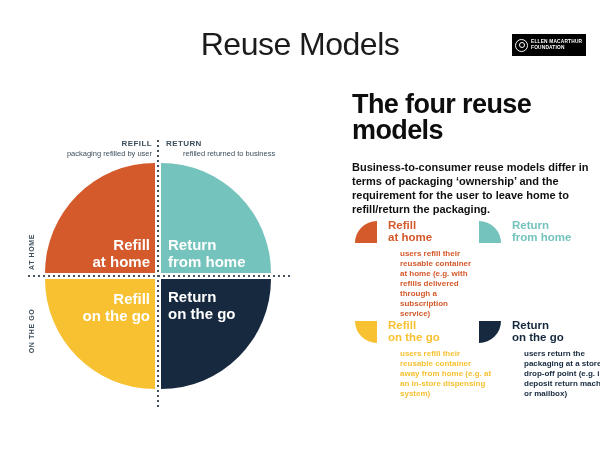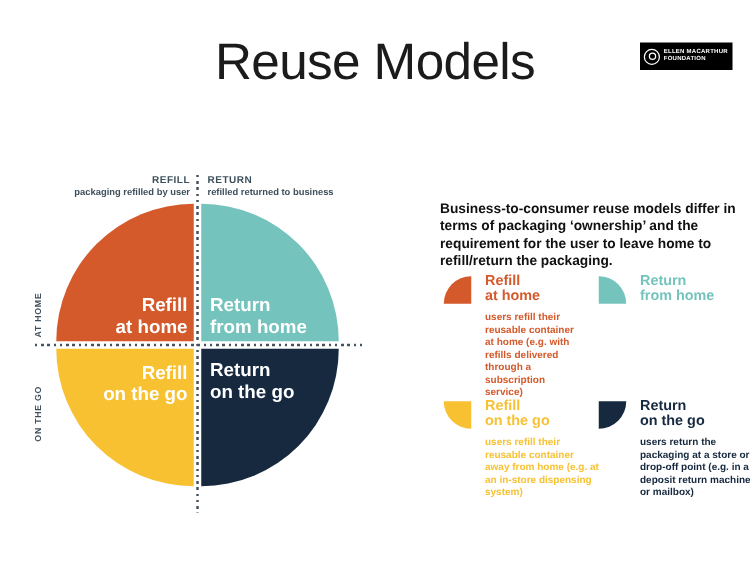--- a/index.html
+++ b/index.html
@@ -1,35 +1,35 @@
 <!DOCTYPE html>
 <html><head>
 <meta charset="utf-8">
 <style>
   html,body{margin:0;padding:0;background:#fff;}
   .slide{position:relative;width:600px;height:450px;background:#ffffff;overflow:hidden;
          font-family:"Liberation Sans",sans-serif;}
 
   
   .slide-title{position:absolute;top:26px;left:0;right:0;text-align:center;
-               font-size:41px;font-weight:400;color:#1b1b1b;letter-spacing:-0.5px;}
+               font-size:32px;font-weight:400;color:#1b1b1b;letter-spacing:-0.5px;}
 
   
   .logo{position:absolute;left:512px;top:34px;width:74px;height:22px;background:#000;
         display:flex;align-items:center;padding:0 3px;box-sizing:border-box;gap:3px;}
   .logo-ring-outer{width:13px;height:13px;border:1.6px solid #fff;border-radius:50%;
         display:flex;align-items:center;justify-content:center;box-sizing:border-box;flex:0 0 auto;}
   .logo-ring-inner{width:6px;height:6px;border:1.5px solid #fff;border-radius:50%;box-sizing:border-box;}
   .logo-text{color:#fff;font-size:4.8px;font-weight:700;line-height:1.15;letter-spacing:0.2px;white-space:nowrap;}
   .logo-text span{display:block;}
 
   
   .ax-label{position:absolute;font-size:7.5px;line-height:1.25;color:#3e4f5c;}
   .ax-label .cap{font-weight:700;font-size:8px;letter-spacing:0.4px;display:block;}
-  .ax-label .sub{font-weight:700;display:block;}
+  .ax-label .sub{font-weight:400;display:block;margin-left:17px;}
   .ax-refill{left:0;top:139px;width:152px;text-align:right;}
   .ax-return{left:166px;top:139px;text-align:left;}
 
   .vdot{position:absolute;left:157px;top:140px;width:2px;height:270px;
         background-image:repeating-linear-gradient(to bottom,#46535f 0 2px,transparent 2px 5px);}
   .hdot{position:absolute;left:28px;top:275px;width:264px;height:2px;
         background-image:repeating-linear-gradient(to right,#46535f 0 2px,transparent 2px 5px);}
 
   .rot-label{position:absolute;width:60px;height:10px;font-size:7px;font-weight:700;
              letter-spacing:0.6px;color:#3e4f5c;text-align:center;
@@ -62,21 +62,21 @@
   .model-3{left:355px;top:319px;}
   .model-4{left:479px;top:319px;}
   .m-icon{position:absolute;left:0;top:2px;width:22px;height:22px;}
   .mi-tl{border-top-left-radius:100%;background:var(--orange);}
   .mi-tr{border-top-right-radius:100%;background:var(--teal);}
   .mi-bl{border-bottom-left-radius:100%;background:var(--yellow);}
   .mi-br{border-bottom-right-radius:100%;background:var(--navy);}
   .m-text{margin-left:33px;}
   .m-head{font-size:11.5px;font-weight:700;line-height:1.08;}
   .m-head span{display:block;}
-  .m-body{margin-top:5px;font-size:8px;font-weight:700;line-height:1.26;}
+  .m-body{margin-top:5px;font-size:8px;font-weight:700;line-height:1.26;margin-left:12px;}
   .w78{width:80px;} .w75{width:76px;} .w95{width:92px;}
   .c-orange{color:var(--orange);} .c-teal{color:var(--teal);}
   .c-yellow{color:var(--yellow);} .c-navy{color:var(--navy);}
 
   :root{--orange:#d4592b;--teal:#74c3bd;--yellow:#f7c132;--navy:#16293f;}
 </style>
 </head>
 <body>
 
 <div class="slide">
@@ -123,20 +123,21 @@
   </div>
   <div class="q-label ql-bl">
     <span>Refill</span>
     <span>on the go</span>
   </div>
   <div class="q-label ql-br">
     <span>Return</span>
     <span>on the go</span>
   </div>
 
+  <div class="panel-heading">The four reuse models</div>
   <div class="panel-intro">Business-to-consumer reuse models differ in terms of packaging ‘ownership’ and the requirement for the user to leave home to refill/return the packaging.</div>
 
   <div class="model model-1">
     <div class="m-icon mi-tl"></div>
     <div class="m-text">
       <div class="m-head c-orange">
         <span>Refill</span>
         <span>at home</span>
       </div>
       <div class="m-body c-orange w78">users refill their reusable container at home (e.g. with refills delivered through a subscription service)</div>

